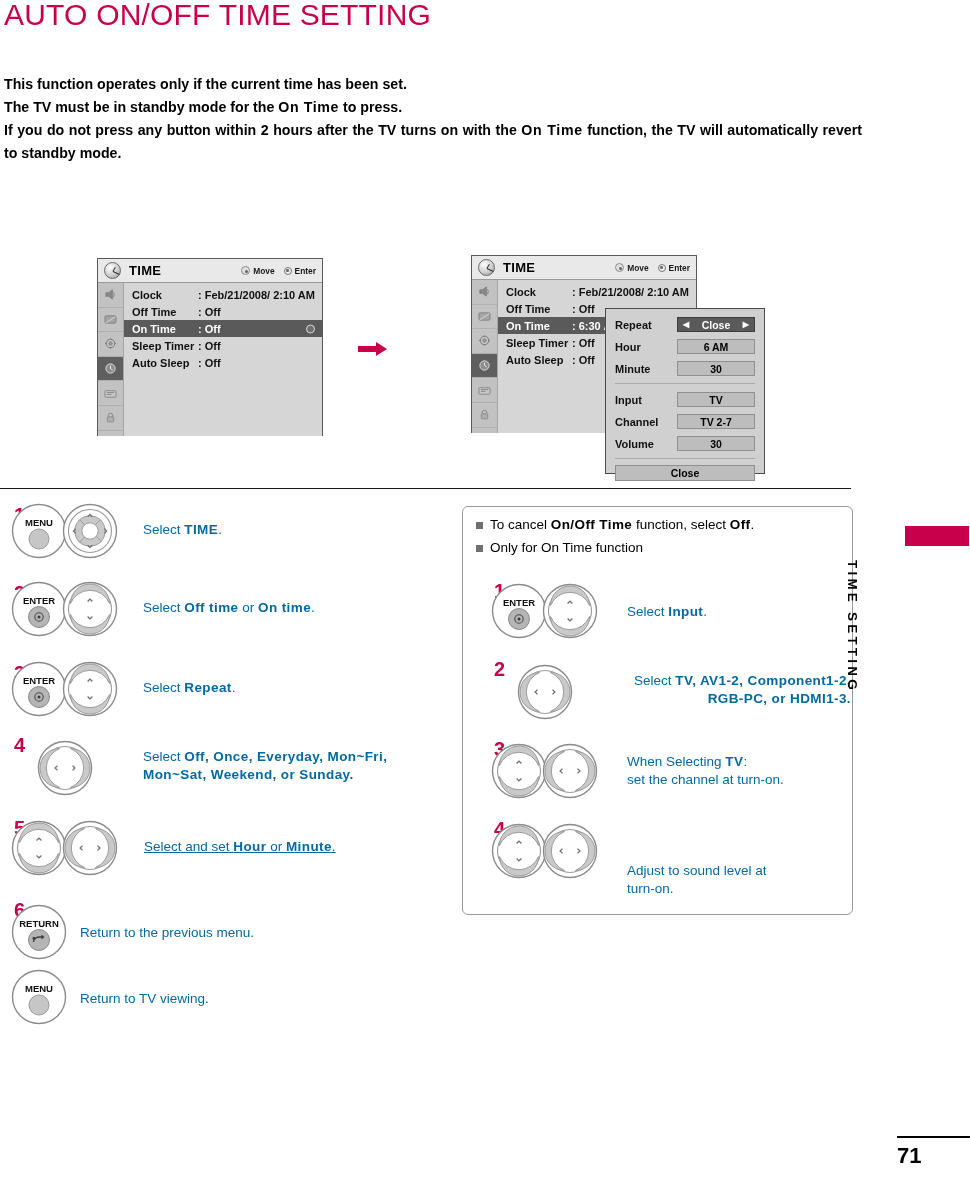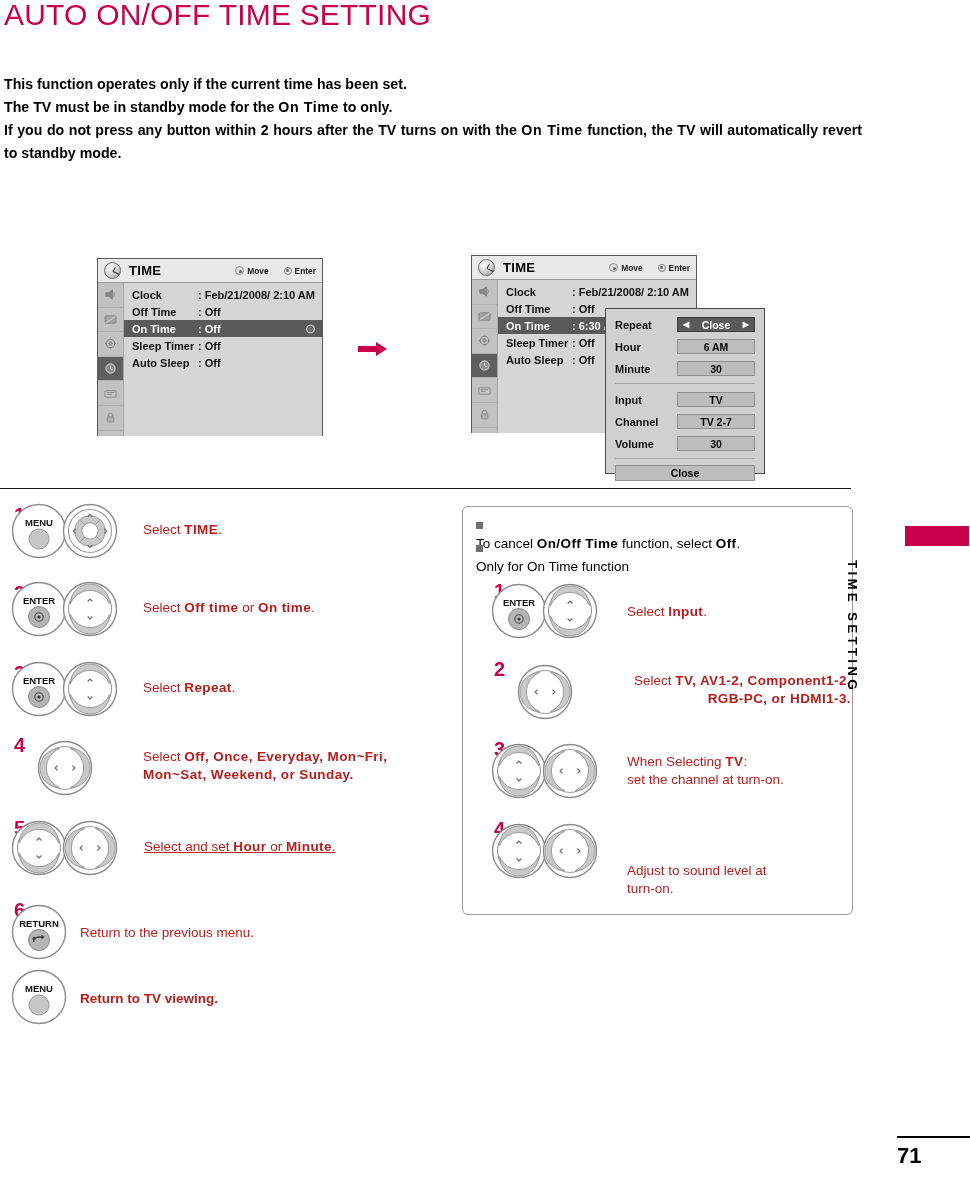--- a/index.html
+++ b/index.html
@@ -47,21 +47,21 @@
     width:17px; height:17px; border-radius:50%;
     background: radial-gradient(circle at 35% 30%, #fdfdfd 0%, #cfcfcf 55%, #8d8d8d 100%);
     border:1.5px solid #6a6a6a; position:relative; flex:0 0 auto;
   }
   .clock-ic::before, .clock-ic::after {
     content:""; position:absolute; background:#333; transform-origin: 0 50%;
   }
   .clock-ic::before { width:5px; height:1.3px; left:50%; top:50%; transform:rotate(-60deg); }
   .clock-ic::after  { width:6.5px; height:1.3px; left:50%; top:50%; transform:rotate(25deg); }
   .osd-title { font-size:13px; font-weight:bold; margin-left:8px; letter-spacing:0.3px; }
-  .osd-hints { margin-left:auto; display:flex; align-items:center; gap:15px; }
+  .osd-hints { margin-left:auto; display:flex; align-items:center; gap:9px; }
   .hint { display:flex; align-items:center; gap:3px; font-size:8.4px; font-weight:bold; color:#1a1a1a; }
   .nav-dot {
     width:9px; height:9px; border-radius:50%;
     background:#e0e0e0; border:1px solid #8c8c8c; position:relative;
   }
   .nav-dot::after {
     content:""; position:absolute; left:2.5px; top:2.5px;
     width:3px; height:3px; border-radius:50%; background:#666;
   }
   .ent-dot {
@@ -128,31 +128,31 @@
 
   
   #divider { position:absolute; left:0; top:488px; width:851px; height:1px; background:#1a1a1a; }
   .step-num {
     position:absolute; font-size:20px; font-weight:bold; color:#c8004b;
     font-family:"Liberation Sans", sans-serif; line-height:1;
   }
   .btn { position:absolute; }
   .btn svg { display:block; }
   .step-text {
-    position:absolute; font-size:13.5px; line-height:18px; color:#b91c1c;
+    position:absolute; font-size:13.5px; line-height:18px; color:#0369a1;
   }
   .step-text b { font-weight:bold; letter-spacing:0.4px; }
 
   
   #notebox {
     position:absolute; left:462px; top:506px; width:391px; height:409px;
     border:1px solid #9a9a9a; border-radius:6px; background:#fff;
   }
   .bullet-line {
-    position:absolute; font-size:13.5px; color:#000; display:flex; align-items:flex-start; gap:7px;flex-direction:column;
+    position:absolute; font-size:13.5px; color:#000; display:flex; align-items:flex-start; gap:7px;
   }
   .bsq { width:7px; height:7px; background:#6f6f6f; margin-top:5px; flex:0 0 auto; }
 
   
   #tab-swatch { position:absolute; left:905px; top:526px; width:64px; height:20px; background:#c8004b; }
   #tab-label {
     position:absolute; left:860px; top:560px; width:180px;
     font-size:13.5px; letter-spacing:3.2px; font-weight:bold;
     transform: rotate(90deg); transform-origin: left top;
     white-space:nowrap;
@@ -168,21 +168,21 @@
 </head>
 <body>
 
 <div id="page-title">AUTO ON/OFF TIME SETTING</div>
 
 <div id="intro">
   <div class="line">
     <span class="norm">This function operates only if the current time has been set.</span>
   </div>
   <div class="line">
-    <span class="norm">The TV must be in standby mode for the </span><span class="em">On Time</span><span class="norm"> to only.</span>
+    <span class="norm">The TV must be in standby mode for the </span><span class="em">On Time</span><span class="norm"> to press.</span>
   </div>
   <div class="line wrap">
     <span class="norm">If you do not press any button within 2 hours after the TV turns on with the </span><span class="em">On Time</span><span class="norm"> function, the TV will automatically revert to standby mode.</span>
   </div>
 </div>
 
 <div class="osd" id="osd-left" style="left:97px; top:258px; width:226px; height:178px;">
   <div class="osd-head">
     <div class="clock-ic"></div>
     <div class="osd-title">TIME</div>
@@ -508,21 +508,21 @@
       </svg>
     </div>
     <div class="step-text" style="left: 80px; top: 924px;">Return to the previous menu.</div>
     <div class="btn" style="left: 11px; top: 969px;">
       <svg width="56" height="56" viewBox="0 0 56 56">
         <circle cx="28" cy="28" r="26.5" fill="#fff" stroke="#8b8b8b" stroke-width="1.4"></circle>
         <text x="28" y="23" text-anchor="middle" font-family="Liberation Sans, sans-serif" font-size="9.5" font-weight="bold" fill="#111">MENU</text>
         <circle cx="28" cy="36" r="10" fill="#c6c6c6" stroke="#9a9a9a" stroke-width="1"></circle>
       </svg>
     </div>
-    <div class="step-text" style="left: 80px; top: 990px; font-weight: bold;">Return to TV viewing.</div>
+    <div class="step-text" style="left: 80px; top: 990px;">Return to TV viewing.</div>
   </div>
 
 <div id="notebox">
   <div class="bullet-line" style="left:13px; top:10px;">
     <span class="bsq"></span>
     <span><span>To cancel </span><b style="letter-spacing:.4px">On/Off Time</b><span> function, select </span><b style="letter-spacing:.4px">Off</b><span>.</span></span>
   </div>
   <div class="bullet-line" style="left:13px; top:33px;">
     <span class="bsq"></span>
     <span>Only for On Time function</span>

